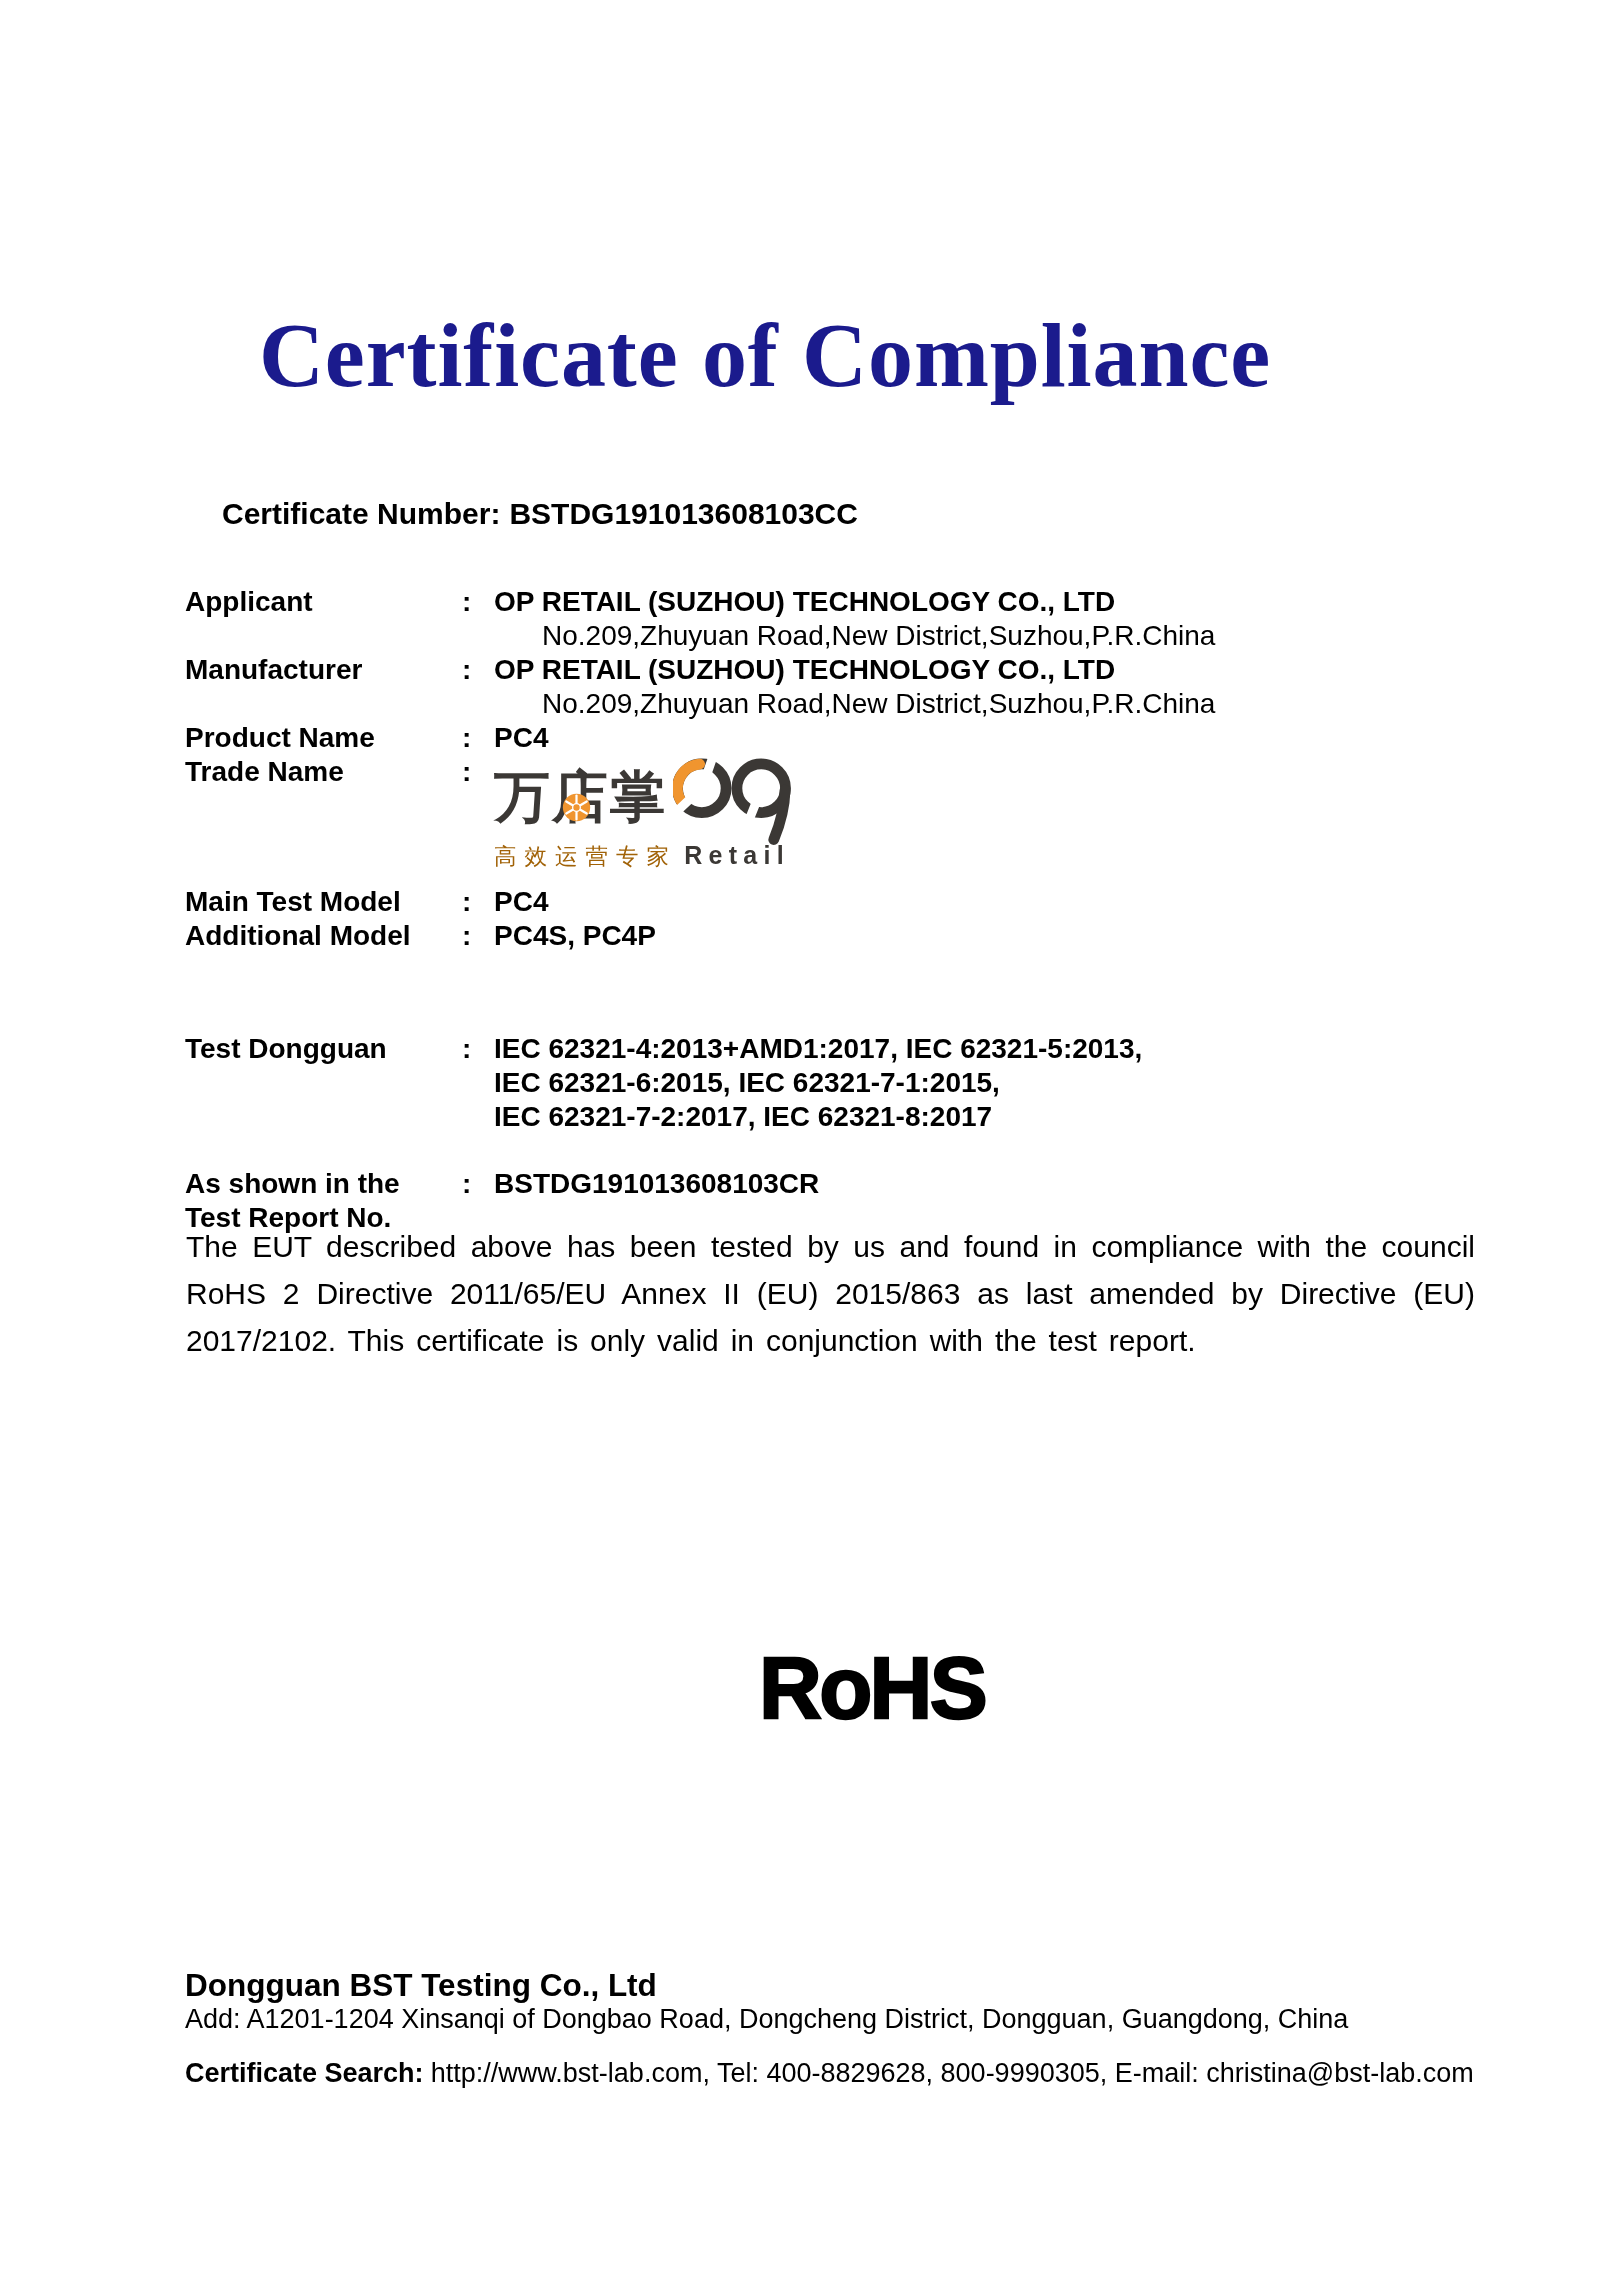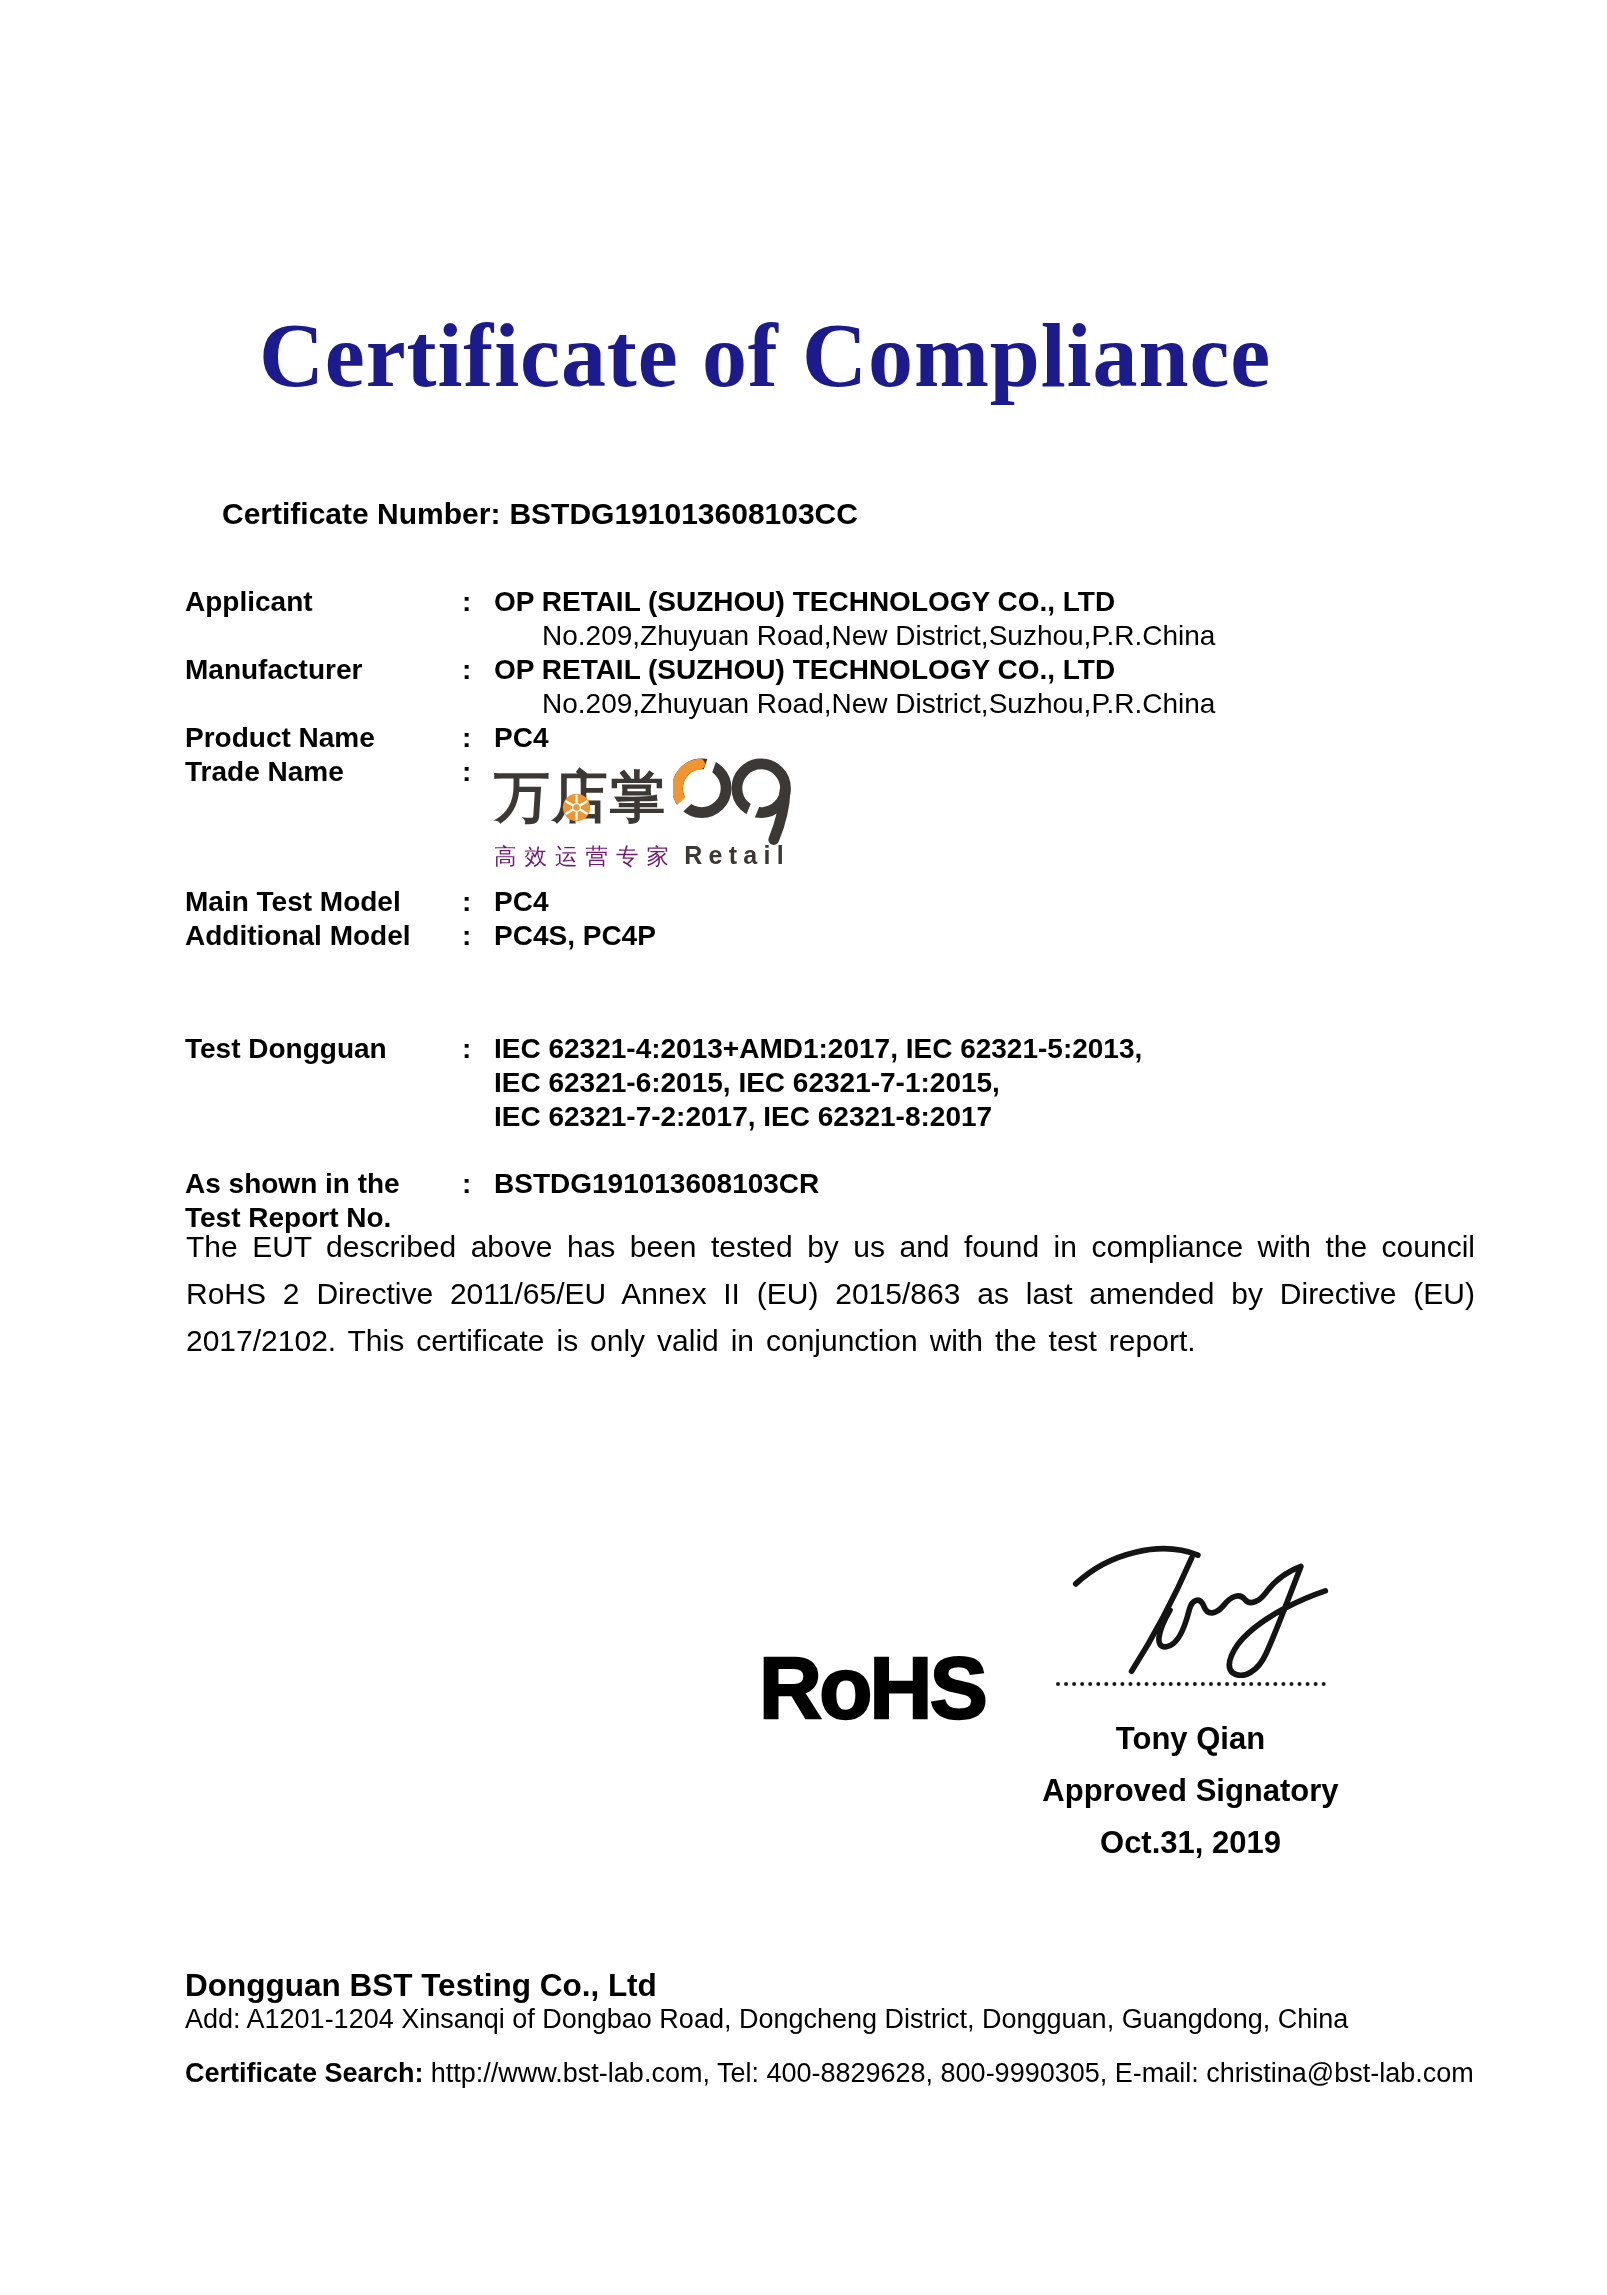--- a/index.html
+++ b/index.html
@@ -46,21 +46,21 @@
   .logo-row{display:flex;align-items:flex-end;height:76px;}
   .logo-cn{
     position:relative;
     font-size:56px;line-height:72px;font-weight:bold;
     color:#3b3835;letter-spacing:1.8px;white-space:nowrap;
   }
   .aperture{position:absolute;left:68px;top:32px;}
   .op-mark{margin-left:5.4px;margin-bottom:-14.4px;}
   .logo-sub{display:flex;align-items:baseline;margin-top:5.4px;}
   .logo-slogan{
-    font-size:22.5px;color:#701a75;letter-spacing:8px;white-space:nowrap;
+    font-size:22.5px;color:#a16207;letter-spacing:8px;white-space:nowrap;
   }
   .logo-retail{
     font-size:25px;font-weight:bold;color:#3b3835;letter-spacing:6.3px;
     margin-left:7.2px;white-space:nowrap;
   }
   
   .statement{
     position:absolute;left:186px;top:1223px;width:1289px;
     font-size:30px;line-height:47px;text-align:justify;word-spacing:3.6px;
   }
@@ -204,33 +204,20 @@
       <div class="fcolon">:</div>
       <div class="fvalue">BSTDG191013608103CR</div>
     </div>
 
   </div>
 
   <div class="statement">The EUT described above has been tested by us and found in compliance with the council RoHS 2 Directive 2011/65/EU Annex II (EU) 2015/863 as last amended by Directive (EU) 2017/2102. This certificate is only valid in conjunction with the test report.</div>
 
   <div class="rohs">RoHS</div>
 
-  <div class="sig-block">
-    <svg class="sig-svg" width="288" height="155" viewBox="0 0 330 170">
-      <g fill="none" stroke="#141414" stroke-width="6.5" stroke-linecap="round" stroke-linejoin="round">
-        <path d="M10,66 C48,30 108,16 150,33"></path>
-        <path d="M143,36 C122,84 96,132 74,166"></path>
-        <path d="M118,96 C104,120 100,140 114,138 C128,136 136,112 140,96 C143,84 152,80 157,92 C161,102 170,102 180,90 C188,80 198,76 204,84 C209,90 219,88 228,76 C238,62 252,52 268,46 C254,82 240,120 228,146 C219,166 202,176 190,168 C180,160 190,138 208,122 C230,102 266,84 296,74"></path>
-      </g>
-    </svg>
-    <div class="sig-line"></div>
-    <p class="sig-name">Tony Qian</p>
-    <p class="sig-title">Approved Signatory</p>
-    <p class="sig-date">Oct.31, 2019</p>
-  </div>
 
   <div class="footer">
     <div class="footer-company">Dongguan BST Testing Co., Ltd</div>
     <div class="footer-address">Add: A1201-1204 Xinsanqi of Dongbao Road, Dongcheng District, Dongguan, Guangdong, China</div>
     <div class="footer-search">
       <span class="fs-label">Certificate Search:</span><span class="fs-value">http://www.bst-lab.com, Tel: 400-8829628, 800-9990305, E-mail: christina@bst-lab.com</span>
     </div>
   </div>
 
 </div>

